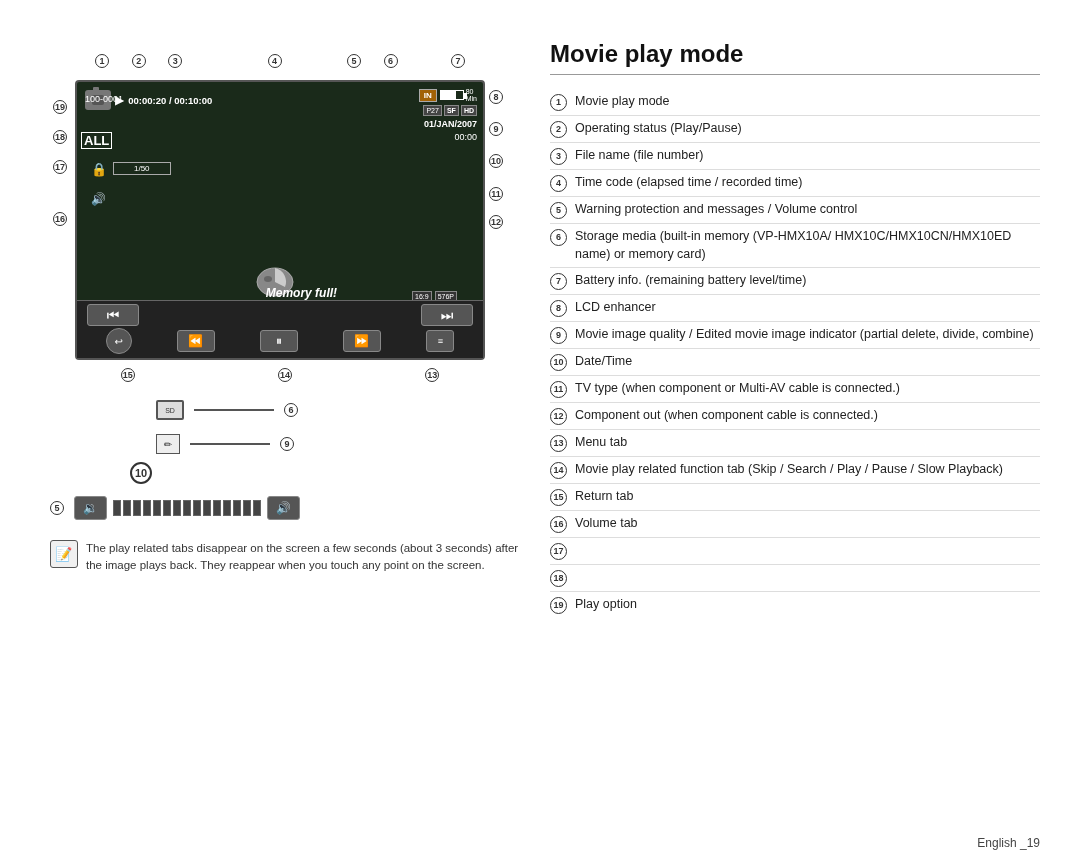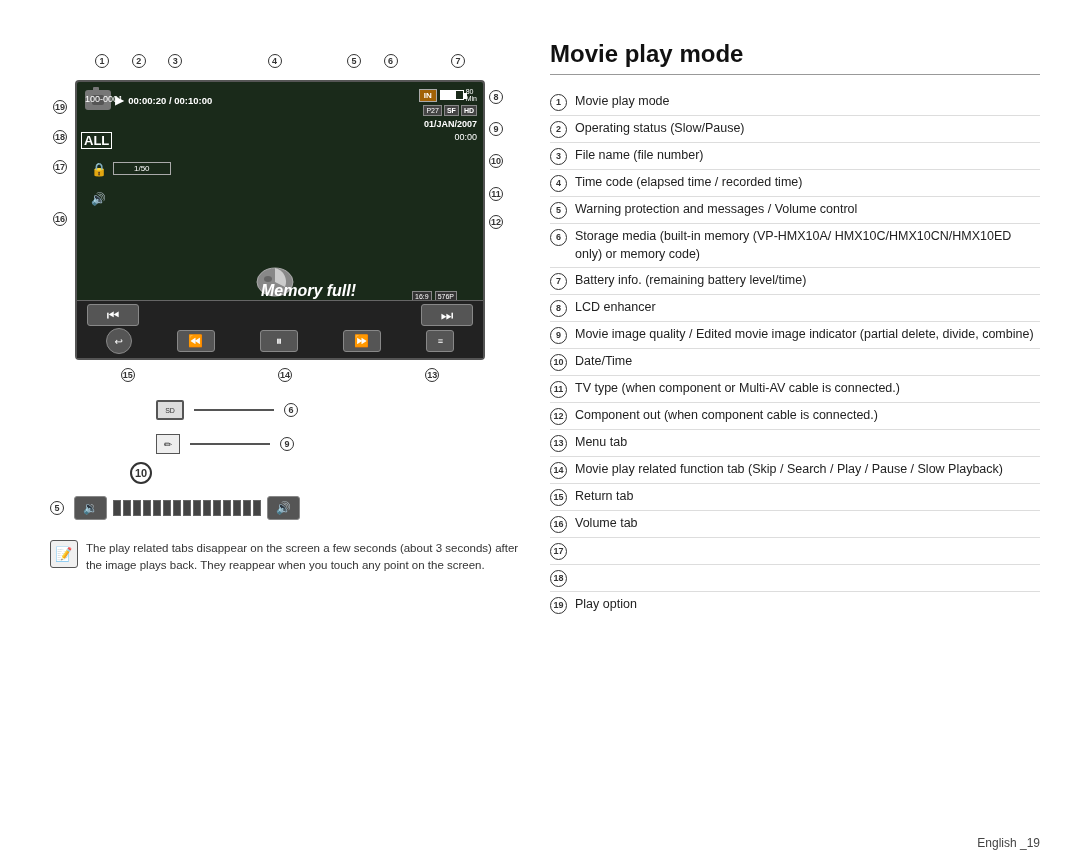--- a/index.html
+++ b/index.html
@@ -265,21 +265,21 @@
 
           <div style="position:absolute; bottom:58px; left:50%; transform:translateX(-60%);">
             <svg width="50" height="40" viewBox="0 0 50 40">
 
               <ellipse cx="25" cy="25" rx="18" ry="14" fill="#888" stroke="#aaa" stroke-width="1"></ellipse>
               <path d="M25 25 L25 11 A14 14 0 0 1 35 30 Z" fill="#ccc"></path>
               <ellipse cx="18" cy="22" rx="4" ry="3" fill="#666"></ellipse>
             </svg>
           </div>
 
-          <div style="position:absolute; bottom:58px; left:50%; transform:translateX(-20%); color:white; font-size:16px; font-weight:bold; font-style:italic;text-align:right;">Memory full!</div>
+          <div style="position:absolute; bottom:58px; left:50%; transform:translateX(-20%); color:white; font-size:12px; font-weight:bold; font-style:italic;text-align:right;">Memory full!</div>
 
           <div style="position:absolute; bottom:56px; right:26px; display:flex; gap:3px;">
             <div style="background:#333; color:white; font-size:7px; padding:1px 2px; border:1px solid #888;">16:9</div>
             <div style="background:#333; color:white; font-size:7px; padding:1px 2px; border:1px solid #888;">576P</div>
           </div>
 
           <div style="position:absolute; right:-20px; top:105px; display:flex; flex-direction:column; gap:14px;">
             <span class="abs-num" style="position:relative;">11</span>
             <span class="abs-num" style="position:relative;">12</span>
           </div>
@@ -377,37 +377,37 @@
   <div class="right-col">
     <h2 class="section-title">Movie play mode</h2>
 
     <ul class="feature-list">
     <li class="feature-item">
       <span class="feat-num">1</span>
       <span class="feat-text">Movie play mode</span>
     </li>
         <li class="feature-item">
       <span class="feat-num">2</span>
-      <span class="feat-text">Operating status (Slow/Pause)</span>
+      <span class="feat-text">Operating status (Play/Pause)</span>
     </li>
         <li class="feature-item">
       <span class="feat-num">3</span>
       <span class="feat-text">File name (file number)</span>
     </li>
         <li class="feature-item">
       <span class="feat-num">4</span>
       <span class="feat-text">Time code (elapsed time / recorded time)</span>
     </li>
         <li class="feature-item">
       <span class="feat-num">5</span>
       <span class="feat-text">Warning protection and messages / Volume control</span>
     </li>
         <li class="feature-item">
       <span class="feat-num">6</span>
-      <span class="feat-text">Storage media (built-in memory (VP-HMX10A/ HMX10C/HMX10CN/HMX10ED only) or memory code)</span>
+      <span class="feat-text">Storage media (built-in memory (VP-HMX10A/ HMX10C/HMX10CN/HMX10ED name) or memory card)</span>
     </li>
         <li class="feature-item">
       <span class="feat-num">7</span>
       <span class="feat-text">Battery info. (remaining battery level/time)</span>
     </li>
         <li class="feature-item">
       <span class="feat-num">8</span>
       <span class="feat-text">LCD enhancer</span>
     </li>
         <li class="feature-item">

